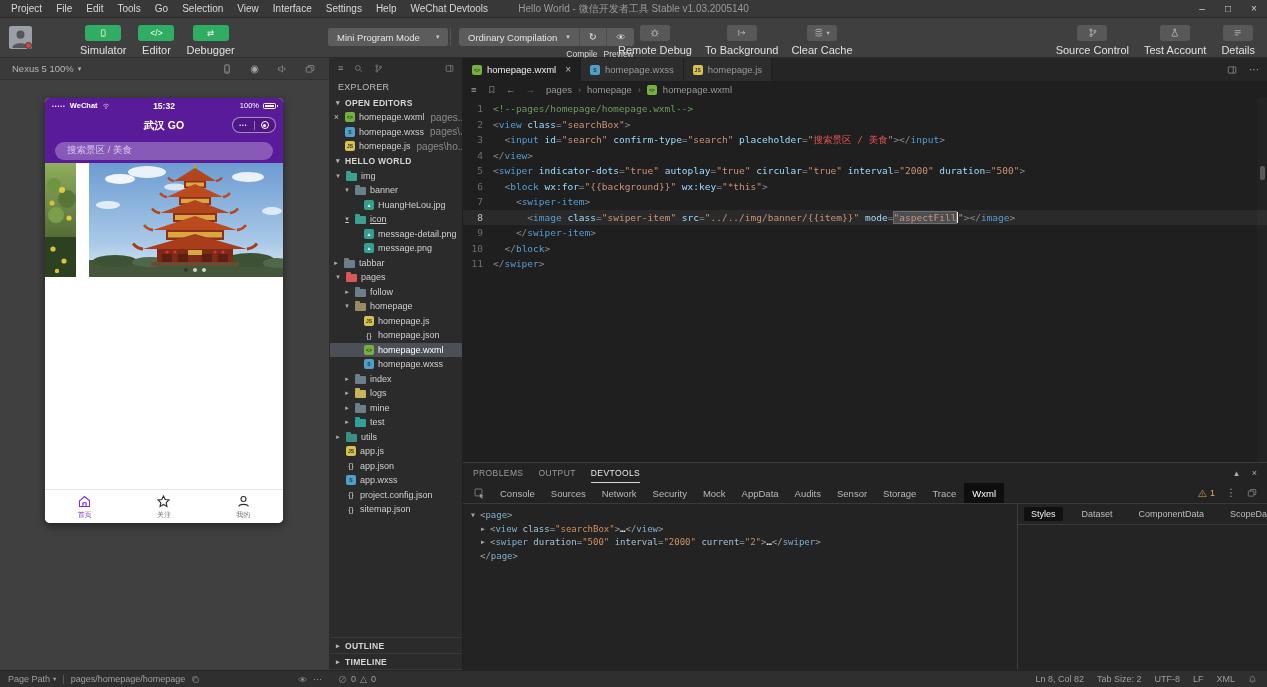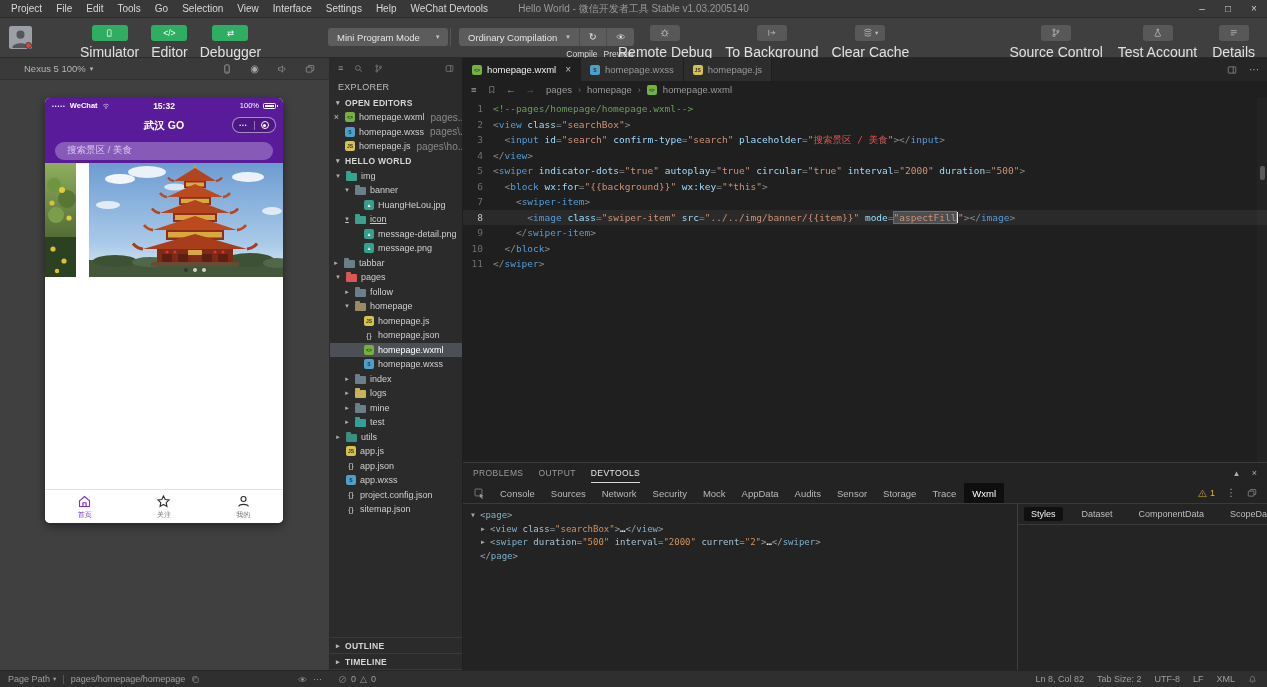--- a/index.html
+++ b/index.html
@@ -16,39 +16,39 @@
 .win-ctrls{margin-left:auto;display:flex;z-index:2}
 .win-ctrls span{width:26px;text-align:center;font-size:10px;color:#cfcfcf}
 
 .toolbar{height:40px;background:#3f3f3f;position:relative;border-bottom:1px solid #2a2a2a;flex:none}
 .avatar{position:absolute;left:9px;top:8px;width:23px;height:23px;border-radius:3px;overflow:hidden;background:#8a9096}
 .avatar svg{width:100%;height:100%;display:block}
 .avatar .dot{position:absolute;right:0;bottom:0;width:7px;height:7px;border-radius:50%;background:#e0403a;border:1px solid #3f3f3f}
 .tcol{display:flex;flex-direction:column;align-items:center}
 .gbtn{width:36px;height:16px;border-radius:3px;background:#2fae63;color:#fff;display:flex;align-items:center;justify-content:center;font-size:8.5px;gap:2px}
 .graybtn{min-width:30px;height:16px;border-radius:3px;background:#585858;color:#ddd;display:flex;align-items:center;justify-content:center;font-size:9.5px;gap:3px;padding:0 7px}
-.tcol .lbl{margin-top:3px;font-size:14px;color:#e0e0e0;white-space:nowrap}
+.tcol .lbl{margin-top:3px;font-size:11px;color:#e0e0e0;white-space:nowrap}
 .mode-buttons{position:absolute;left:80px;top:7px;display:flex;gap:12px}
 .pill{position:absolute;left:328px;top:10px;height:18px;background:#5c5c5c;border-radius:3px;display:flex;align-items:center;padding:0 9px;font-size:9.5px;color:#e3e3e3;gap:16px}
 .pill .dd,.pill-group .dd{font-size:7px;color:#c5c5c5}
 .vdiv{position:absolute;left:450px;top:10px;height:18px;width:1px;background:#565656}
 .compile-wrap{position:absolute;left:459px;top:10px;display:flex;flex-direction:column;align-items:flex-end}
 .pill-group{display:flex;height:18px;background:#5c5c5c;border-radius:3px;overflow:hidden}
 .pill-group .seg{display:flex;align-items:center;padding:0 9px;font-size:9.5px;color:#e3e3e3;border-right:1px solid #4c4c4c;gap:9px}
 .pill-group .seg:last-child{border-right:none}
 .icon-seg{width:27px;justify-content:center;font-size:10px;padding:0!important}
 .compile-labels{display:flex;gap:6px;margin-top:3px;font-size:8.5px;color:#dcdcdc}
 .action-buttons{position:absolute;left:618px;top:7px;display:flex;gap:13px}
 .right-buttons{position:absolute;right:12px;top:7px;display:flex;gap:15px}
 .dd2{font-size:6.5px;color:#bbb}
 
 .main{display:flex;height:612px;flex:none;min-height:0}
 
 .sim-col{width:330px;background:#404040;display:flex;flex-direction:column;border-right:1px solid #2b2b2b;flex:none}
-.sim-header{height:22px;background:#3a3a3a;display:flex;align-items:center;padding:0 14px 0 24px;font-size:9.5px;color:#b5b5b5;border-bottom:1px solid #303030;flex:none}
+.sim-header{height:22px;background:#3a3a3a;display:flex;align-items:center;padding:0 14px 0 12px;font-size:9.5px;color:#b5b5b5;border-bottom:1px solid #303030;flex:none}
 .device{display:flex;align-items:center;gap:4px}
 .device .dd{font-size:7px}
 .sim-icons{margin-left:auto;display:flex;gap:18px;color:#a8a8a8;font-size:10px}
 .sim-body{flex:1;position:relative}
 .phone{position:absolute;left:45px;top:18px;width:238px;height:425px;background:#fff;border-radius:5px;box-shadow:0 3px 10px rgba(0,0,0,.45);display:flex;flex-direction:column;overflow:hidden}
 .p-status{height:15px;background:#5a1b9b;color:#fff;display:flex;align-items:center;padding:0 7px;gap:4px;position:relative;flex:none}
 .p-status .dots{font-size:5px;letter-spacing:1px}
 .p-status .carrier{font-size:7.5px;font-weight:bold}
 .p-status .time{position:absolute;left:0;right:0;text-align:center;font-size:8.5px;font-weight:bold}
 .p-status .pct{margin-left:auto;font-size:7.5px;z-index:1}

